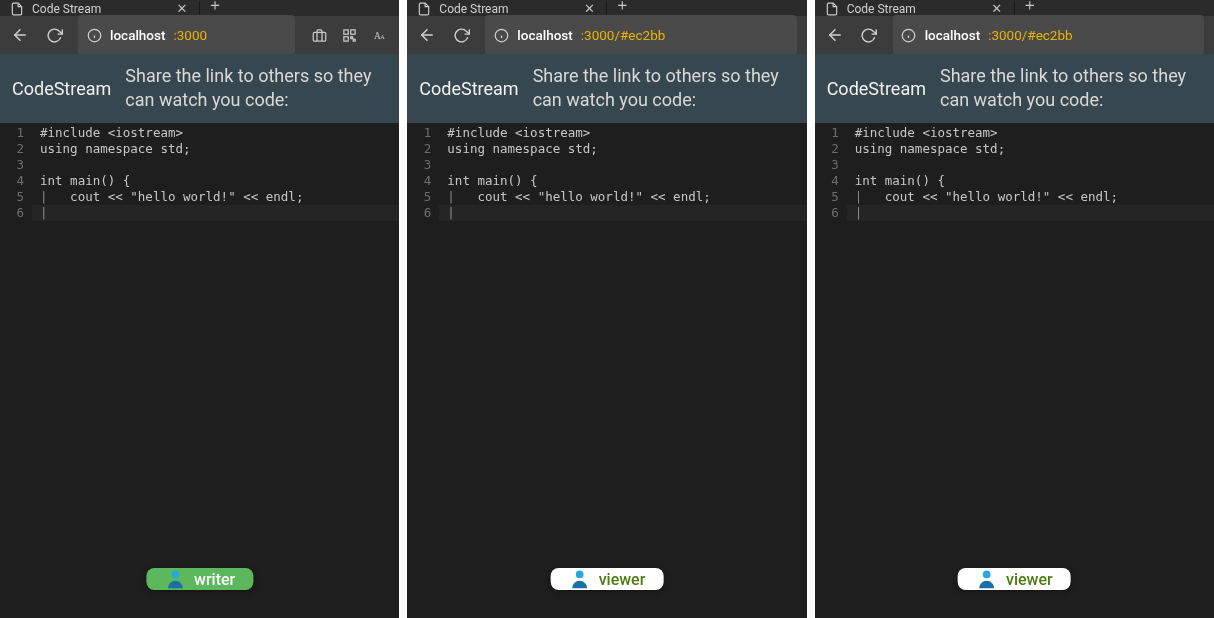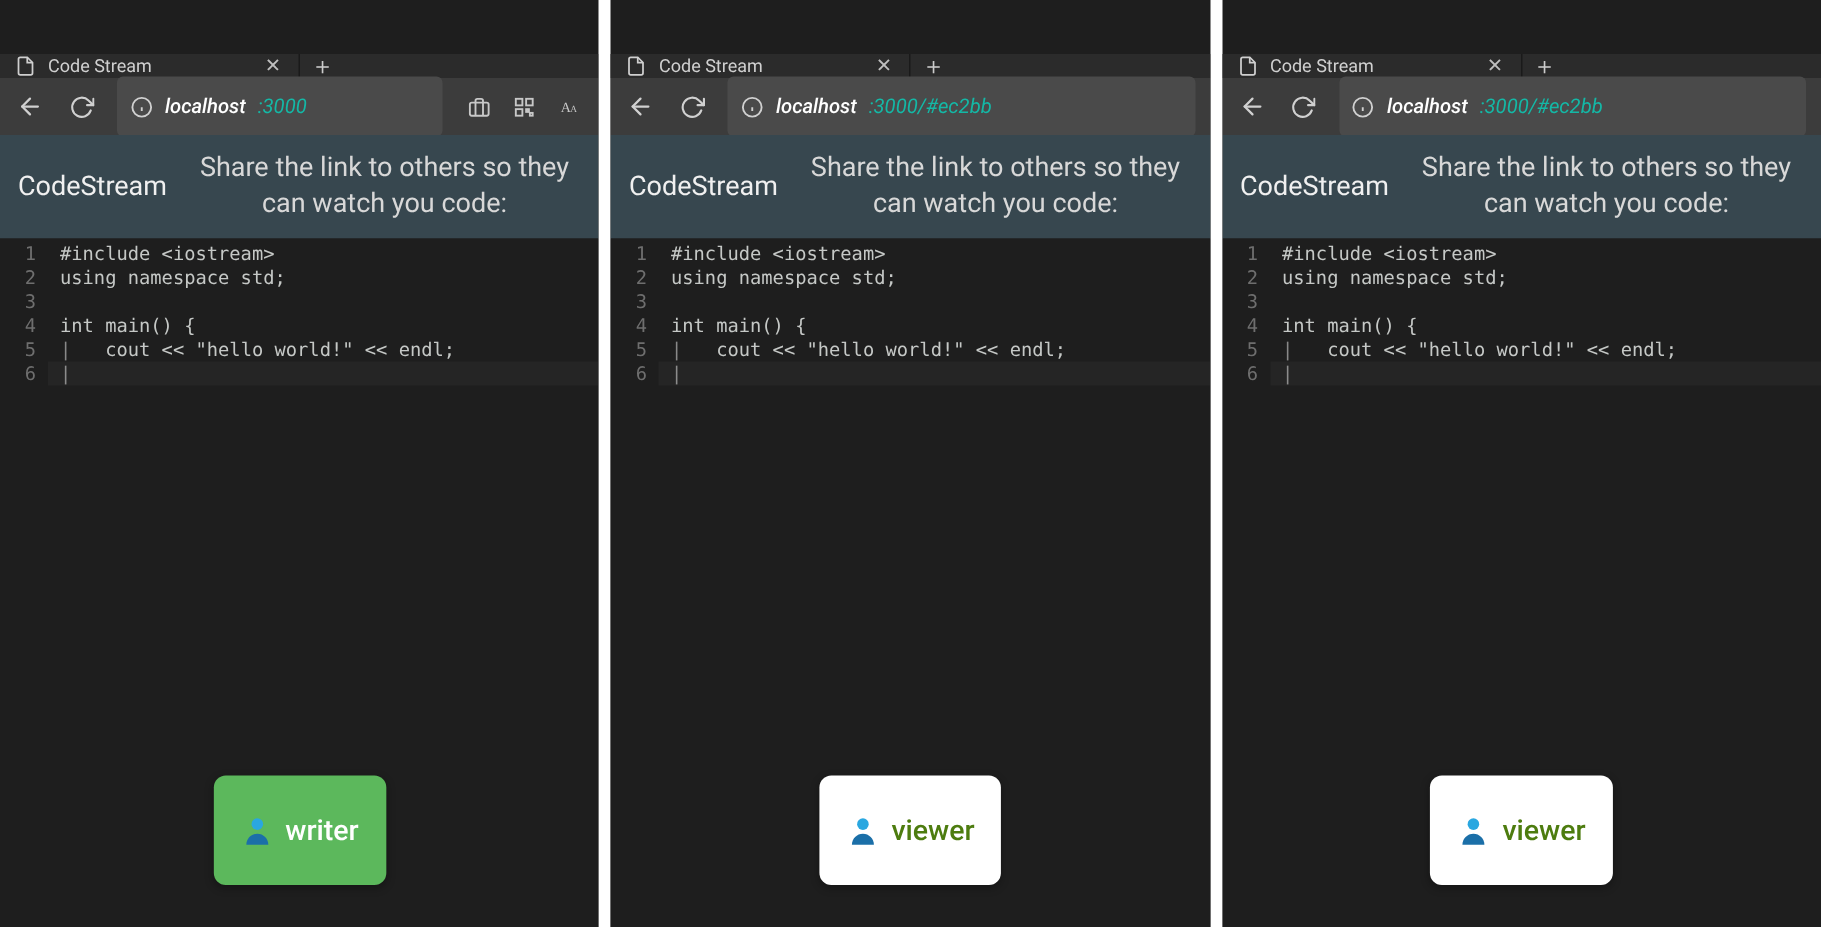--- a/index.html
+++ b/index.html
@@ -18,22 +18,21 @@
     display: flex;
     flex-direction: column;
     position: relative;
     overflow: hidden;
   }
   
   .tab-strip {
     height: 16px;
     background: #2b2b2b;
     display: flex;
-    align-items: center;
-    margin-top: 36px;
+    align-items: flex-end;
   }
   .tab {
     display: flex;
     align-items: center;
     gap: 8px;
     padding: 0 10px;
     background: #2b2b2b;
     color: #d0d0d0;
     font-size: 12px;
     border-right: 1px solid #1a1a1a;
@@ -63,36 +62,34 @@
     height: 40px;
     background: #4a4a4a;
     border-radius: 4px;
     display:flex;
     align-items:center;
     padding: 0 8px;
     gap:8px;
     color: #e0e0e0;
     font-size: 13.5px;
     overflow:hidden;
-    font-style:italic;
   }
   .addr-box .info-icon { color:#ddd; width:16px; height:16px; display:flex; align-items:center; justify-content:center; }
   .addr-box .host { color:#fff; font-weight:500; }
-  .addr-box .rest { color:#14b8a6; }
+  .addr-box .rest { color:#eab308; }
   .nav-right-icons { display:flex; gap:10px; }
   
   .banner {
     background: #37474f;
     color: #e8e8e8;
     display:flex;
     align-items:center;
     padding: 10px 12px;
     gap: 14px;
     min-height: 44px;
-    text-align: center;
   }
   .banner .logo { font-size: 18px; color:#f0f0f0; }
   .banner .tagline { font-size: 18px; color:#d8d8d8; line-height:1.35; flex:1; }
   
   .editor {
     flex:1;
     background: #1e1e1e;
     display:flex;
     font-family: "Consolas","Menlo","Monaco",monospace;
     font-size: 12.5px;
@@ -122,26 +119,26 @@
     height:16px;
     background: rgba(255,255,255,0.035);
     pointer-events:none;
   }
   
   .role-badge {
     position:absolute;
     left:50%;
     transform: translateX(-50%);
     bottom: 28px;
-    padding: 25px 18px;
+    padding: 0 18px;
     border-radius: 8px;
     display:flex;
     align-items:center;
     gap:8px;
-    font-size: 19px;
+    font-size: 16px;
     font-weight:500;
     box-shadow: 0 2px 6px rgba(0,0,0,0.3);
   }
   .role-badge.writer { background:#5cb85c; color:#fff; }
   .role-badge.viewer { background:#fff; color:#4d7c0f; }
   .role-badge .person-icon { width:22px; height:22px; }
 </style>
 </head>
 <body>
 

